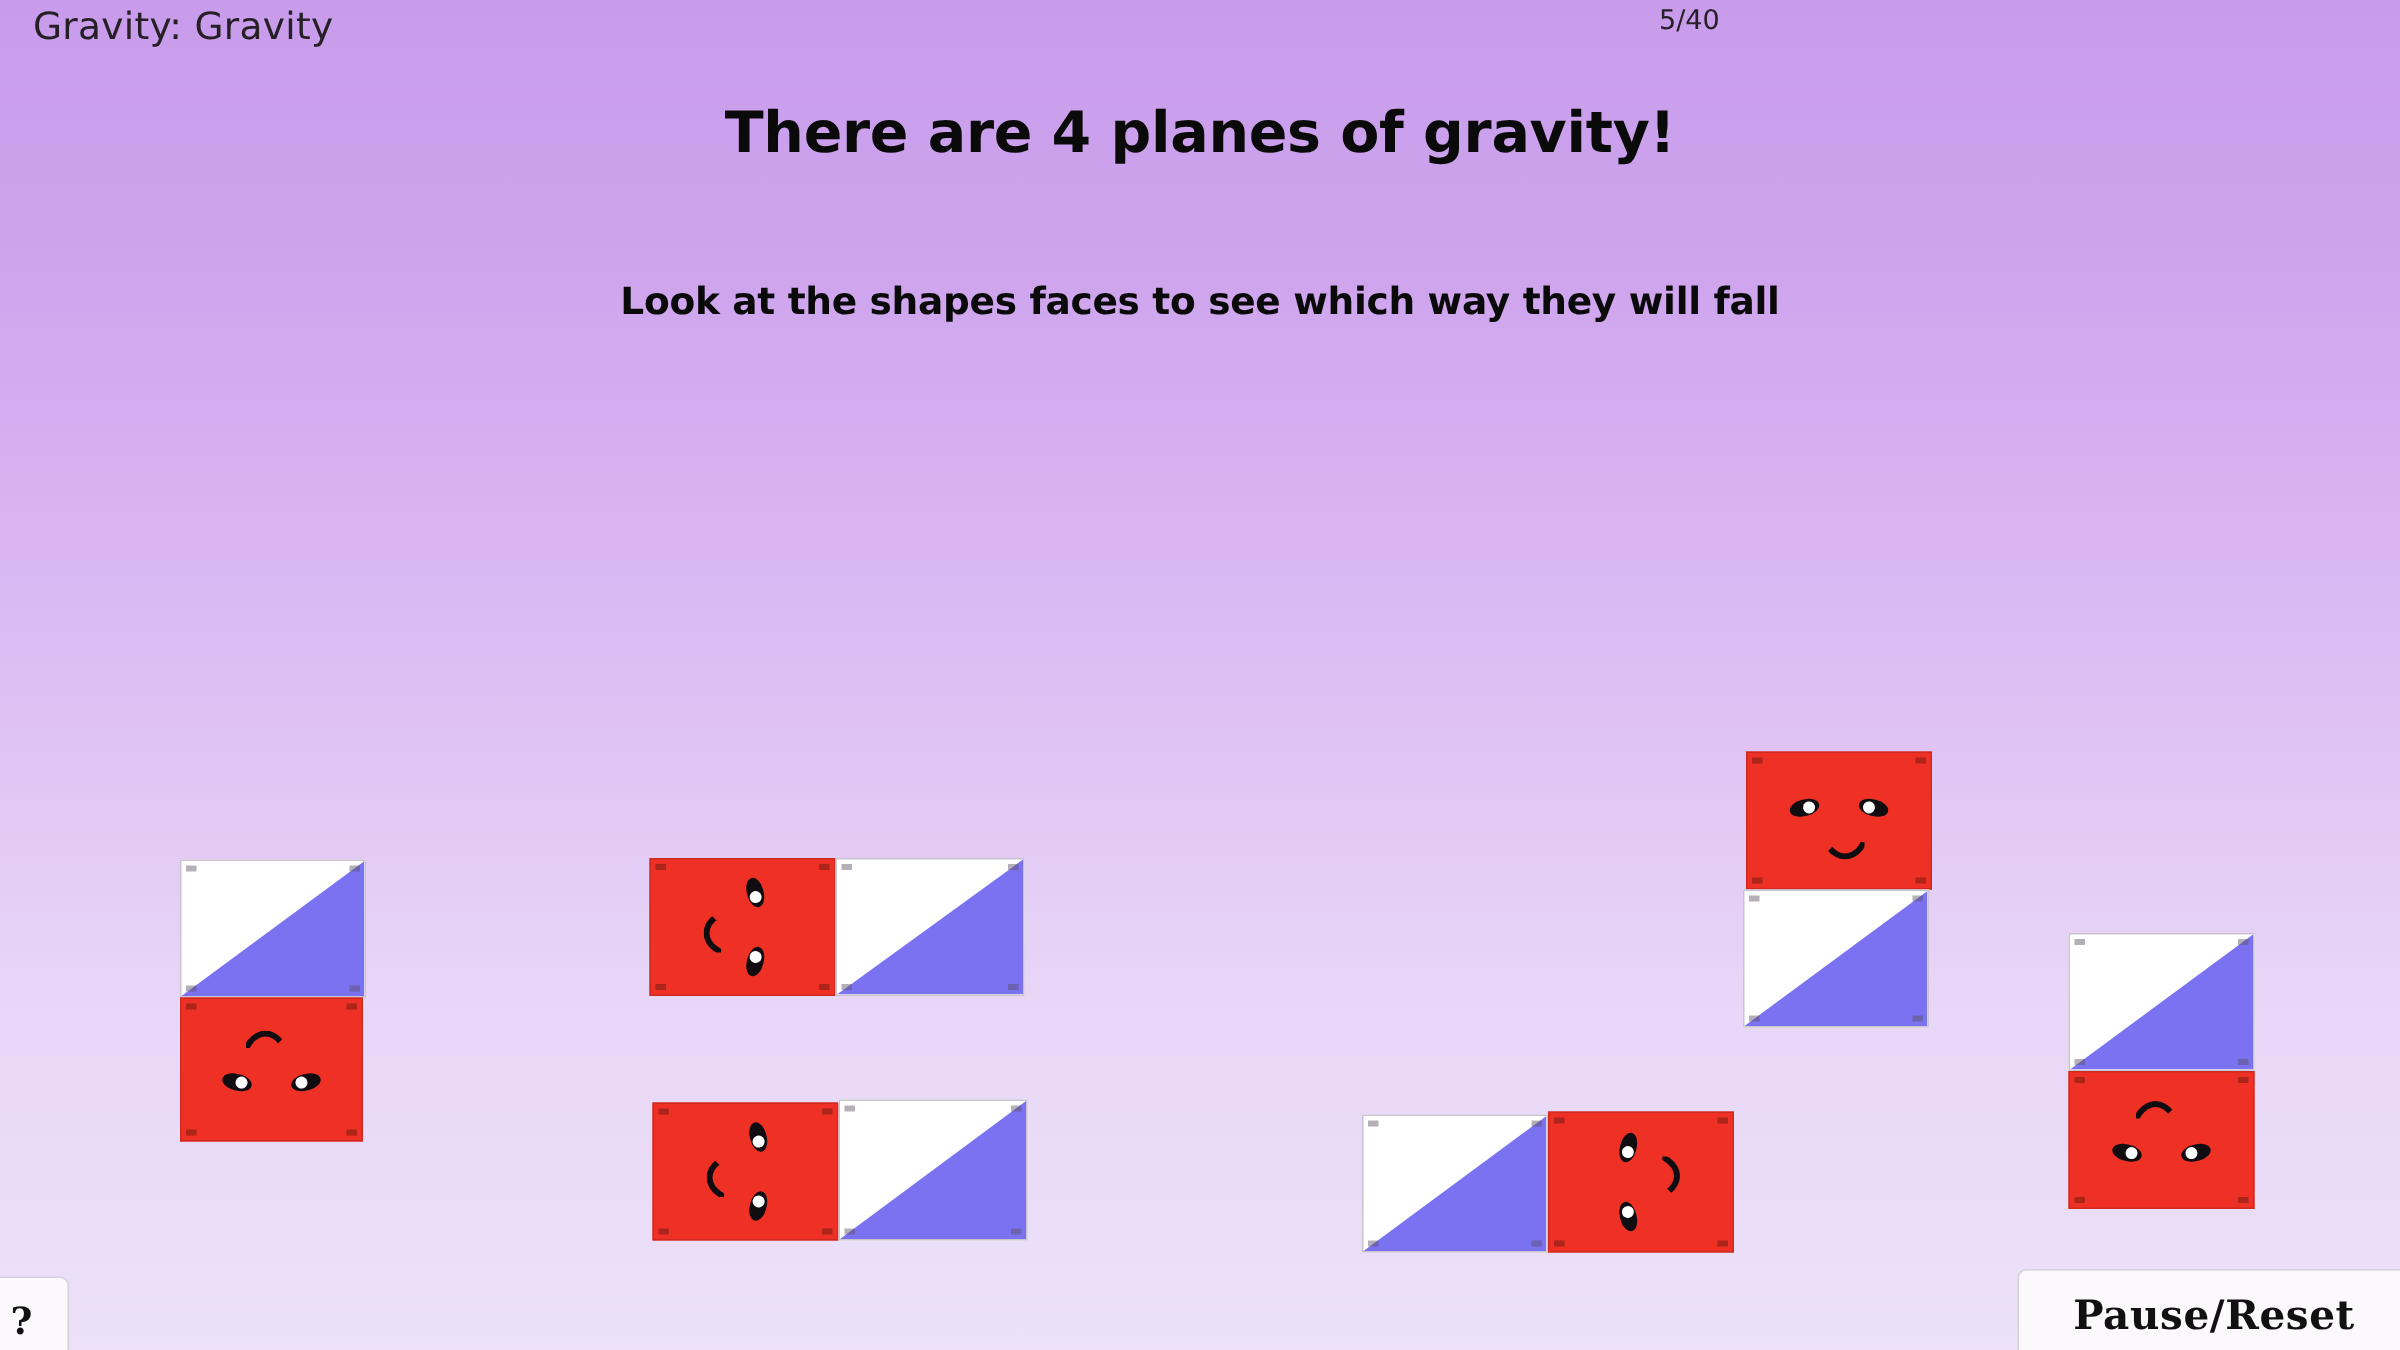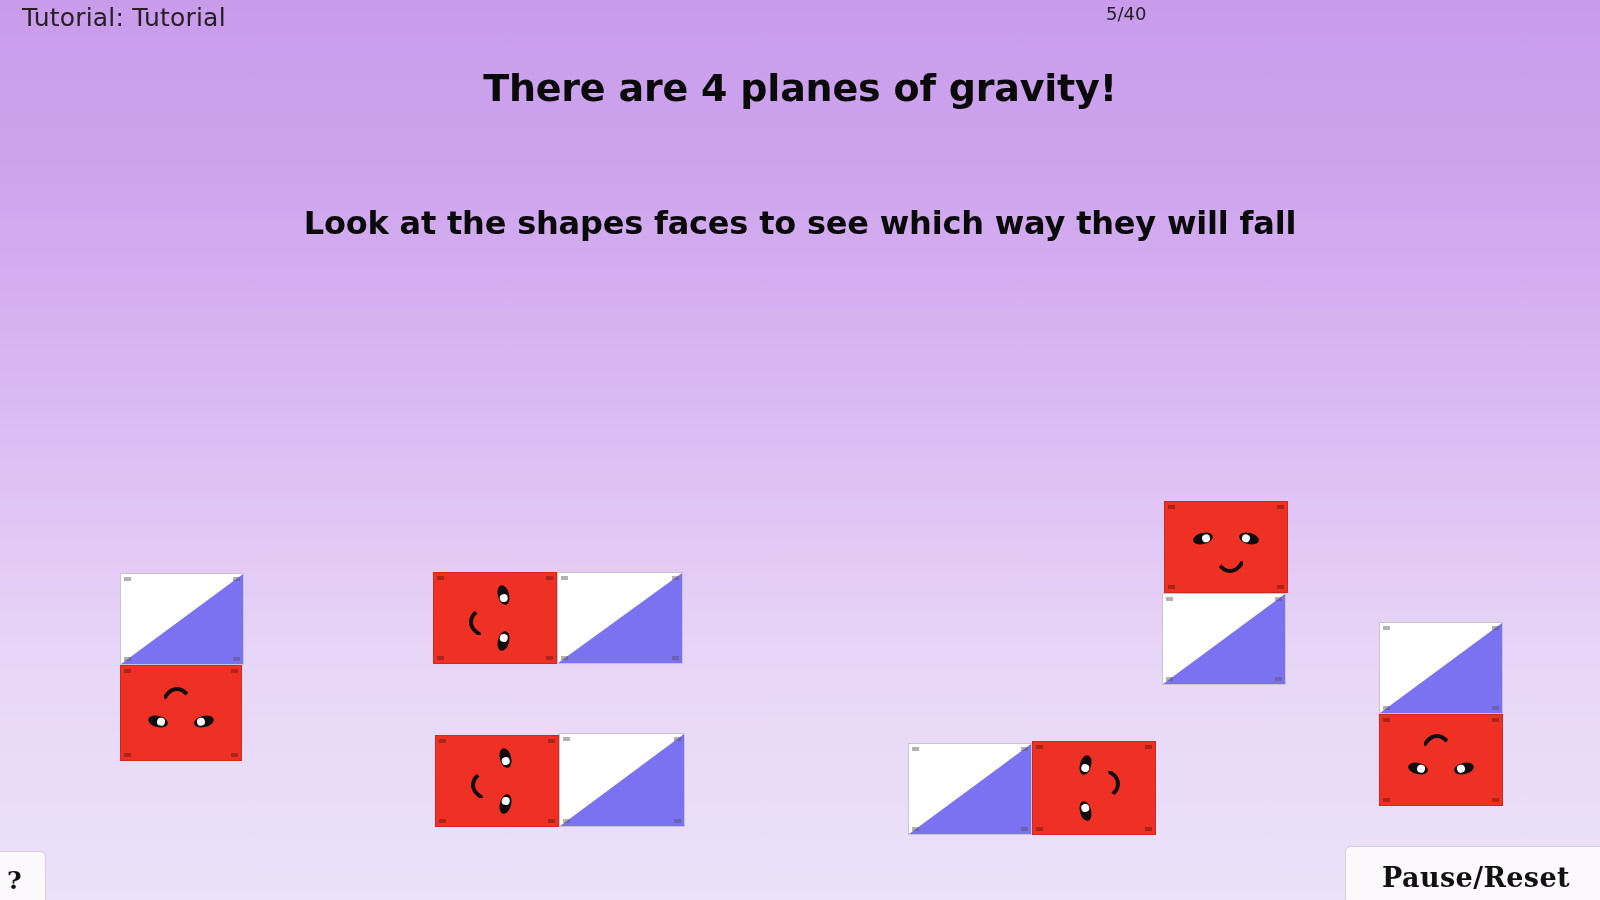--- a/index.html
+++ b/index.html
@@ -44,21 +44,21 @@
     position: absolute;
     width: 1600px;
     left: 0;
     text-align: center;
     color: #0b0a0b;
     font-family: "DejaVu Sans", sans-serif;
     font-weight: bold;
     white-space: nowrap;
   }
   #headline-1 { top: 66px; font-size: 38px; letter-spacing: -0.2px; }
-  #headline-2 { top: 186px; font-size: 32px; letter-spacing: -0.2px; margin-top: 18px; }
+  #headline-2 { top: 186px; font-size: 25px; letter-spacing: -0.2px; }
 
   
   .block {
     position: absolute;
     box-sizing: border-box;
   }
 
   
   .block.red {
     background: #ee3124;
@@ -175,21 +175,21 @@
     height: 62px;
     font-size: 27px;
     letter-spacing: 0.4px;
   }
 </style>
 </head>
 <body>
 
 <div id="stage">
 
-  <div id="hud-title">Tutorial: Tutorial</div>
+  <div id="hud-title">Gravity: Gravity</div>
   <div id="hud-counter">5/40</div>
 
   <div class="headline" id="headline-1">There are 4 planes of gravity!</div>
   <div class="headline" id="headline-2">Look at the shapes faces to see which way they will fall</div>
 
   <div id="blocks-layer">
       <div class="block slope br" style="left: 120px; top: 573px; width: 124px; height: 92px;">
         <div class="tri"></div>
         <div class="nub tl"></div>
         <div class="nub tr"></div>

